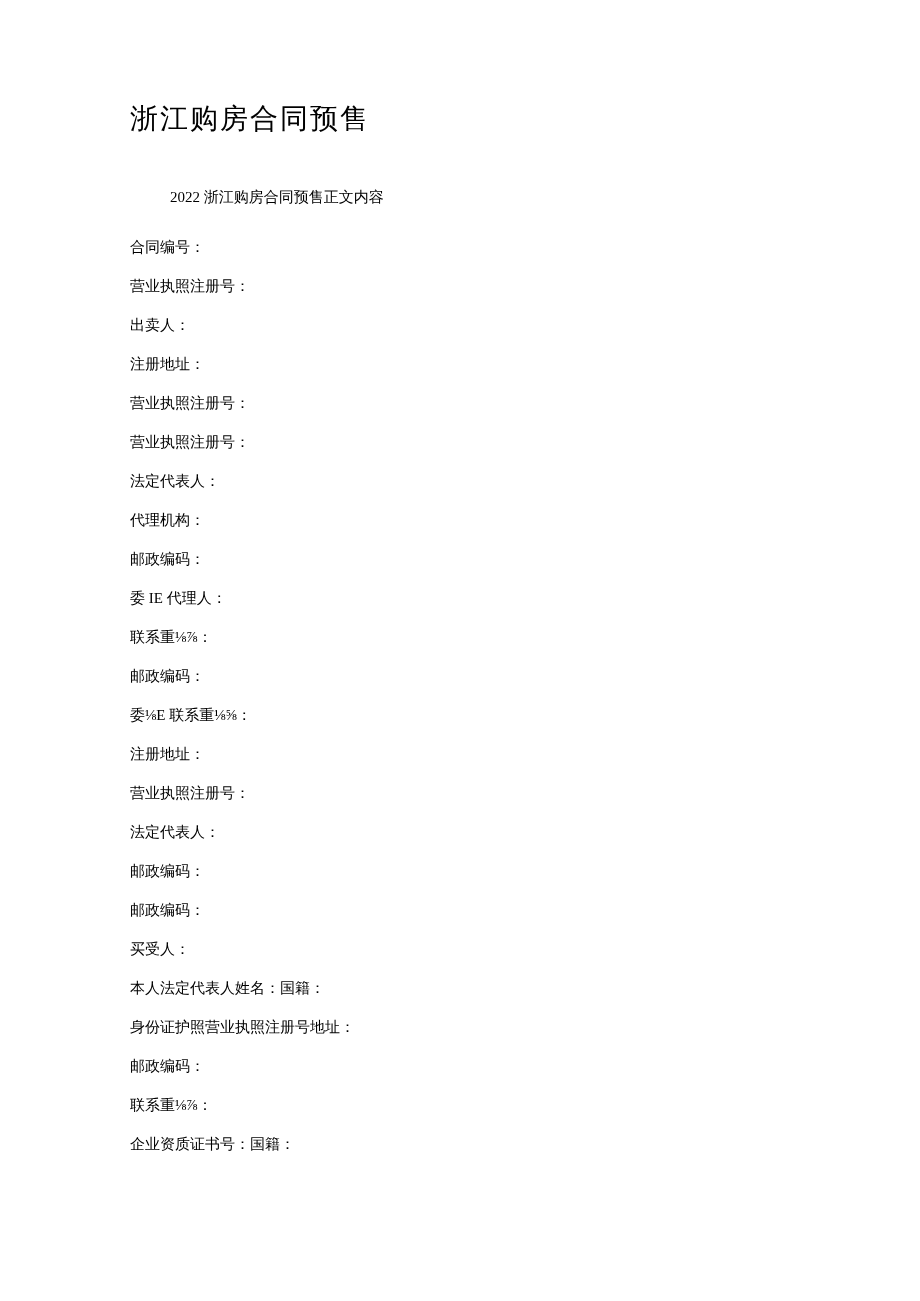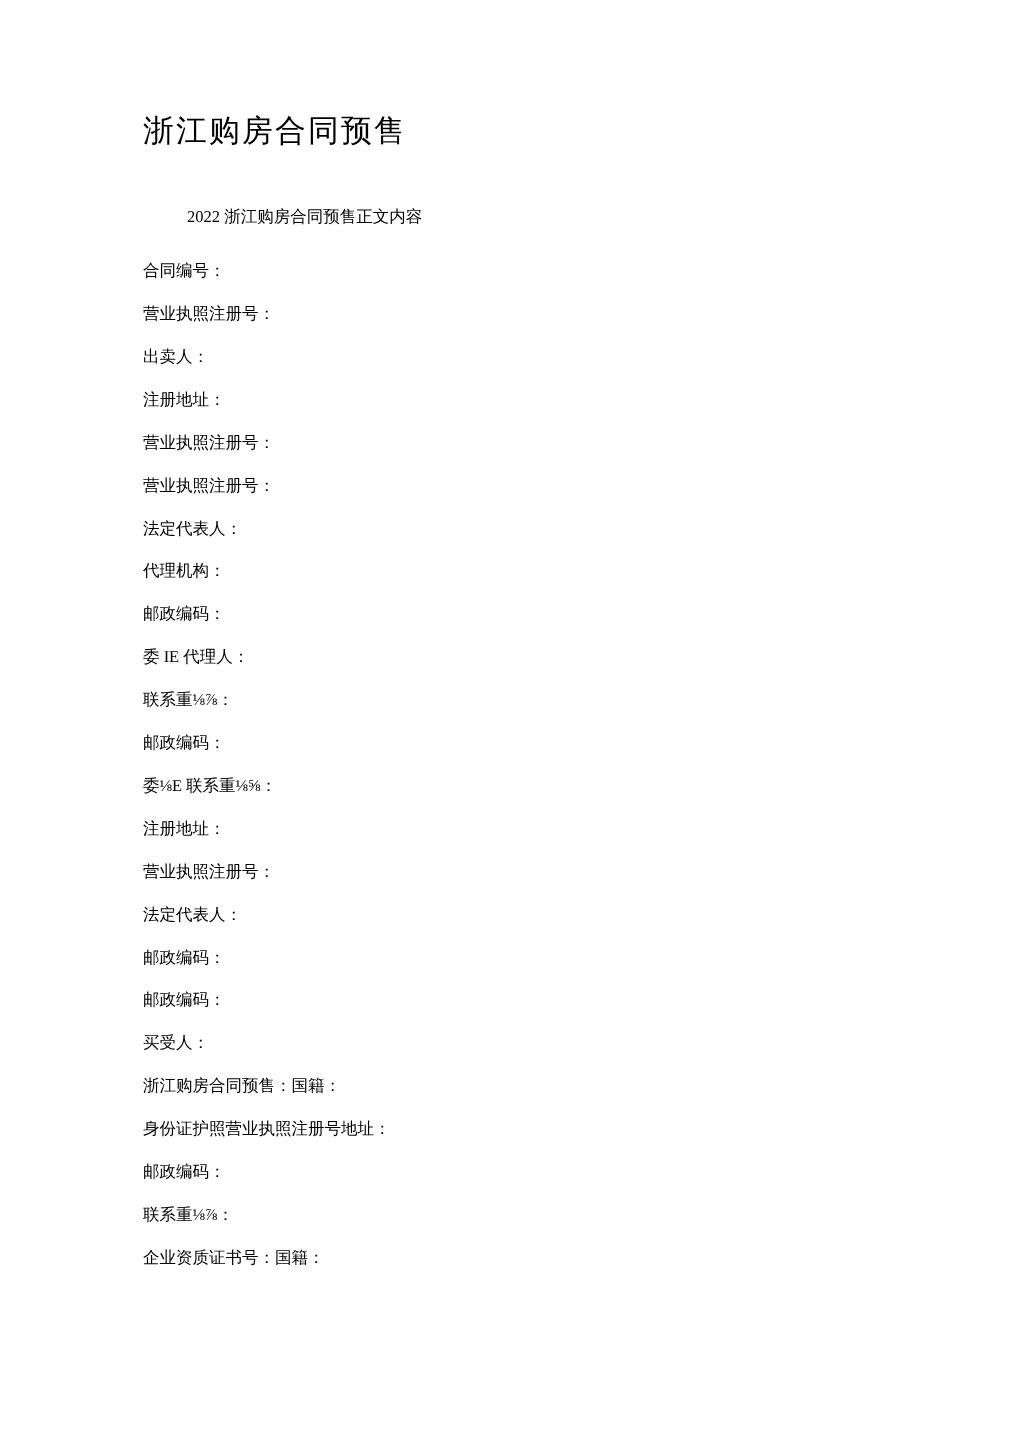--- a/index.html
+++ b/index.html
@@ -50,17 +50,17 @@
 <p class="field">委 IE 代理人：</p>
 <p class="field">联系重⅛⅞：</p>
 <p class="field">邮政编码：</p>
 <p class="field">委⅛E 联系重⅛⅝：</p>
 <p class="field">注册地址：</p>
 <p class="field">营业执照注册号：</p>
 <p class="field">法定代表人：</p>
 <p class="field">邮政编码：</p>
 <p class="field">邮政编码：</p>
 <p class="field">买受人：</p>
-<p class="field">浙江购房合同预售：国籍：</p>
+<p class="field">本人法定代表人姓名：国籍：</p>
 <p class="field">身份证护照营业执照注册号地址：</p>
 <p class="field">邮政编码：</p>
 <p class="field">联系重⅛⅞：</p>
 <p class="field">企业资质证书号：国籍：</p>
 
 </body></html>

